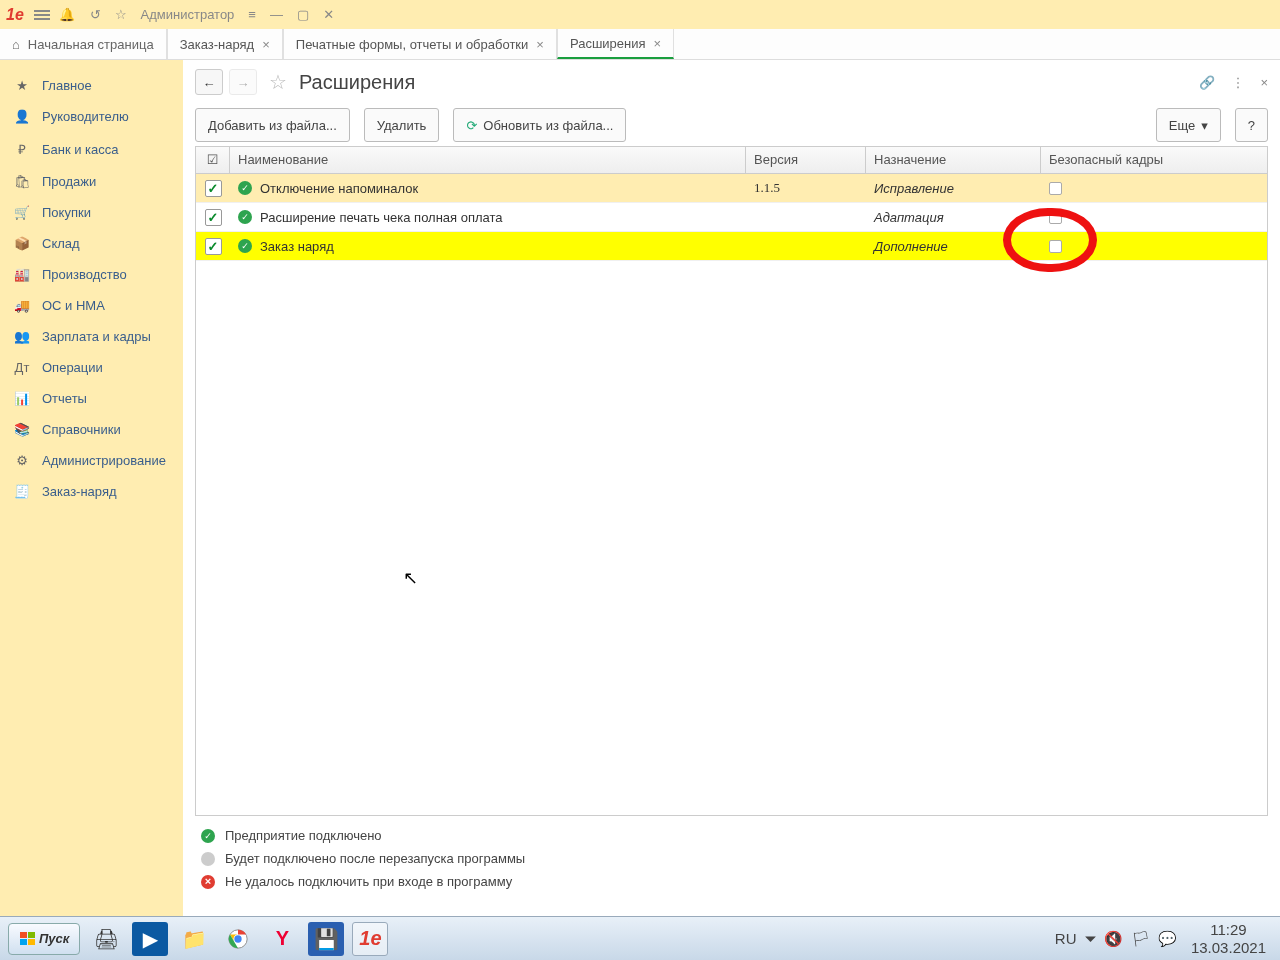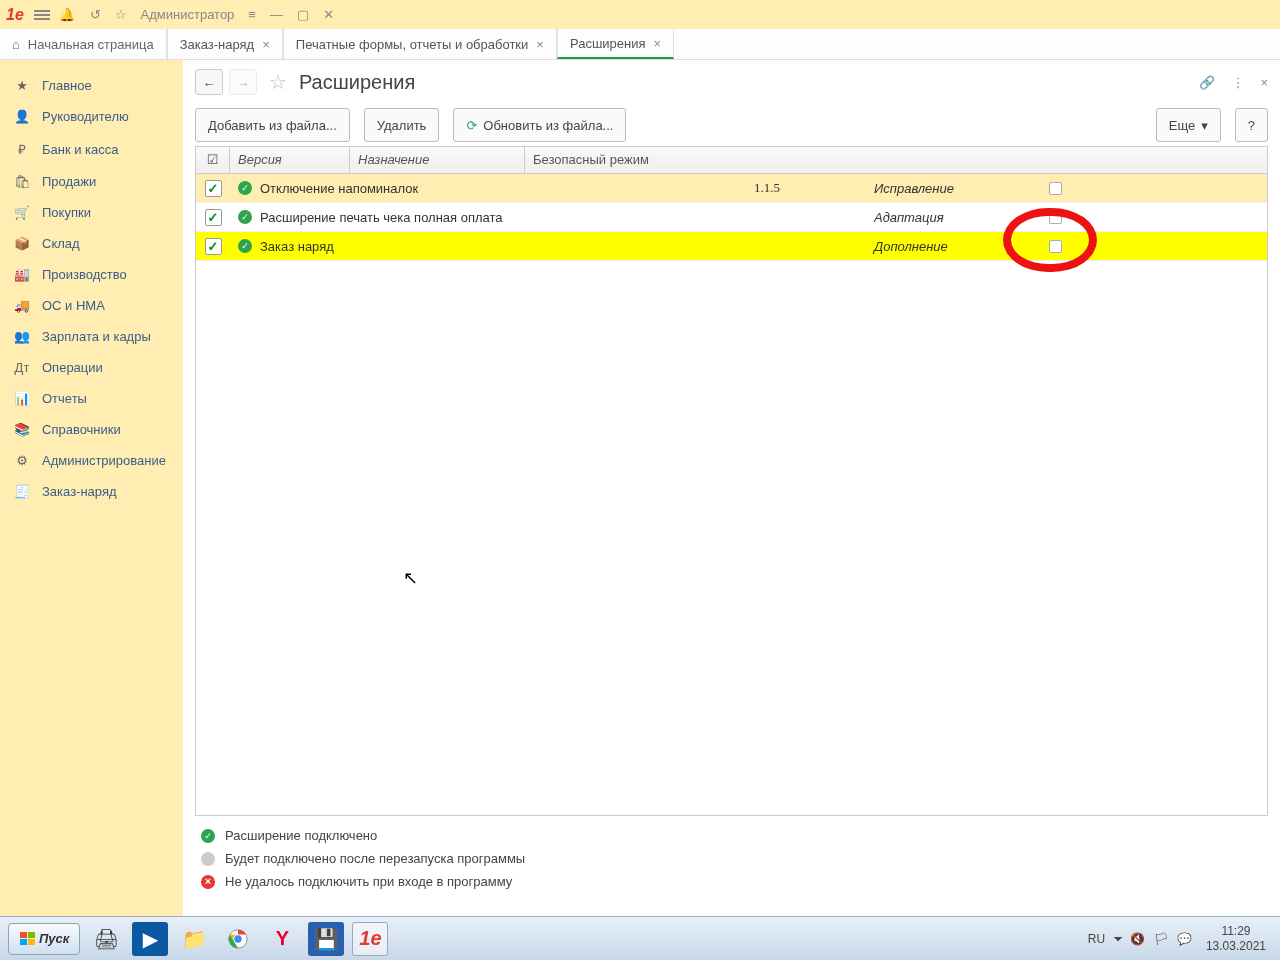--- a/index.html
+++ b/index.html
@@ -39,22 +39,22 @@
   
   .toolbar { height: 42px; display: flex; align-items: center; gap: 14px; padding: 0 12px; }
   .tbtn { height: 28px; padding: 16px 12px; border: 1px solid #bbb; border-radius: 3px; background: #fafafa; cursor: pointer; color: #444; display: flex; align-items: center; gap: 6px; }
   .tbtn-right { margin-left: auto; }
   
   .table { flex: 0 0 auto; margin: 0 12px; border: 1px solid #ccc; height: 670px; display: flex; flex-direction: column; background: #fff; }
   .thead { display: flex; height: 27px; background: linear-gradient(#fafafa,#eee); border-bottom: 1px solid #ccc; }
   .th { padding: 5px 8px; border-right: 1px solid #ccc; color: #555; }
   .col-chk { width: 34px; text-align: center; }
   .col-name { flex: 1; }
-  .col-ver { width: 120px; font-style: italic; }
-  .col-purpose { width: 175px; font-style: italic; }
+  .col-ver { width: 120px; }
+  .col-purpose { width: 175px; }
   .col-safe { width: 226px; border-right: none; }
   
   .tbody { flex: 1; overflow: hidden; position: relative; }
   .trow { display: flex; height: 29px; align-items: center; border-bottom: 1px solid #f0f0f0; }
   .trow.selected { background: #ffedb1; }
   .trow.highlighted { background: #ffff00; }
   .td { padding: 0 8px; }
   .td-chk { width: 34px; text-align: center; }
   .td-name { flex: 1; display: flex; align-items: center; gap: 8px; }
   .td-ver { width: 120px; font-family: Liberation Serif, serif; }
@@ -74,21 +74,21 @@
   .dot-gray { background: #ccc; }
   .dot-red { background: #e03c31; color:#fff; font-size:11px; text-align:center; line-height:13px; font-weight:bold; }
   
   
   .taskbar { position: absolute; bottom: 0; left: 0; right: 0; height: 44px; background: linear-gradient(#e8f0f8,#c8d8e8); border-top: 1px solid #9ab; display: flex; align-items: center; padding: 0 8px; gap: 8px; }
   .startbtn { height: 32px; padding: 0 10px; background: linear-gradient(#f8faff,#d0e0f0); border: 1px solid #8aa; border-radius: 4px; display: flex; align-items: center; gap: 4px; font-weight: bold; color: #333; font-style: italic; }
   .winflag { width: 16px; height: 14px; display: inline-block; }
   .winflag span { width: 7px; height: 6px; float: left; margin: 0.5px; }
   .tb-ico { width: 36px; height: 34px; border: 1px solid transparent; border-radius: 3px; display: flex; align-items: center; justify-content: center; font-size: 20px; }
   .tb-ico.active { background: rgba(255,255,255,.5); border-color: #9ab; }
-  .tray { margin-left: auto; display: flex; align-items: center; gap: 8px; color: #444; font-size: 12px; }
+  .tray { margin-left: auto; display: flex; align-items: center; gap: 8px; color: #444; font-size: 15px; }
   .tray .clock { display: flex; flex-direction: column; align-items: center; line-height: 1.2; padding: 0 6px; }
   
   .cursor-pointer { position: absolute; top: 567px; left: 403px; font-size: 18px; color: #000; pointer-events: none; }
 </style>
 </head>
 <body>
 
 <div class="titlebar">
   <span class="logo-e">1e</span>
   <span class="hamburger">
@@ -217,23 +217,24 @@
           <span> ▾</span>
         </div>
       <div class="tbtn">
           <span>?</span>
         </div>
     </div>
 
     <div class="table">
       <div class="thead">
         <div class="th col-chk">☑</div>
+        <div class="th col-name">Наименование</div>
         <div class="th col-ver">Версия</div>
         <div class="th col-purpose">Назначение</div>
-        <div class="th col-safe">Безопасный режим</div>
+        <div class="th col-safe">Безопасный кадры</div>
       </div>
       <div class="tbody">
         <div class="trow selected">
           <div class="td td-chk"><span class="cellcheck checked"></span></div>
           <div class="td td-name">
               <span class="greencheck">✓</span>
               <span>Отключение напоминалок</span>
             </div>
           <div class="td td-ver">1.1.5</div>
           <div class="td td-purpose">Исправление</div>
@@ -265,21 +266,21 @@
               <span class="safecheck"></span>
             </div>
         </div>
         <div class="redcircle"></div>
       </div>
     </div>
 
     <div class="legend">
       <div class="legend-row">
           <span class="legend-dot dot-green">✓</span>
-          <span>Расширение подключено</span>
+          <span>Предприятие подключено</span>
         </div>
       <div class="legend-row">
           <span class="legend-dot dot-gray"></span>
           <span>Будет подключено после перезапуска программы</span>
         </div>
       <div class="legend-row">
           <span class="legend-dot dot-red">×</span>
           <span>Не удалось подключить при входе в программу</span>
         </div>
     </div>

